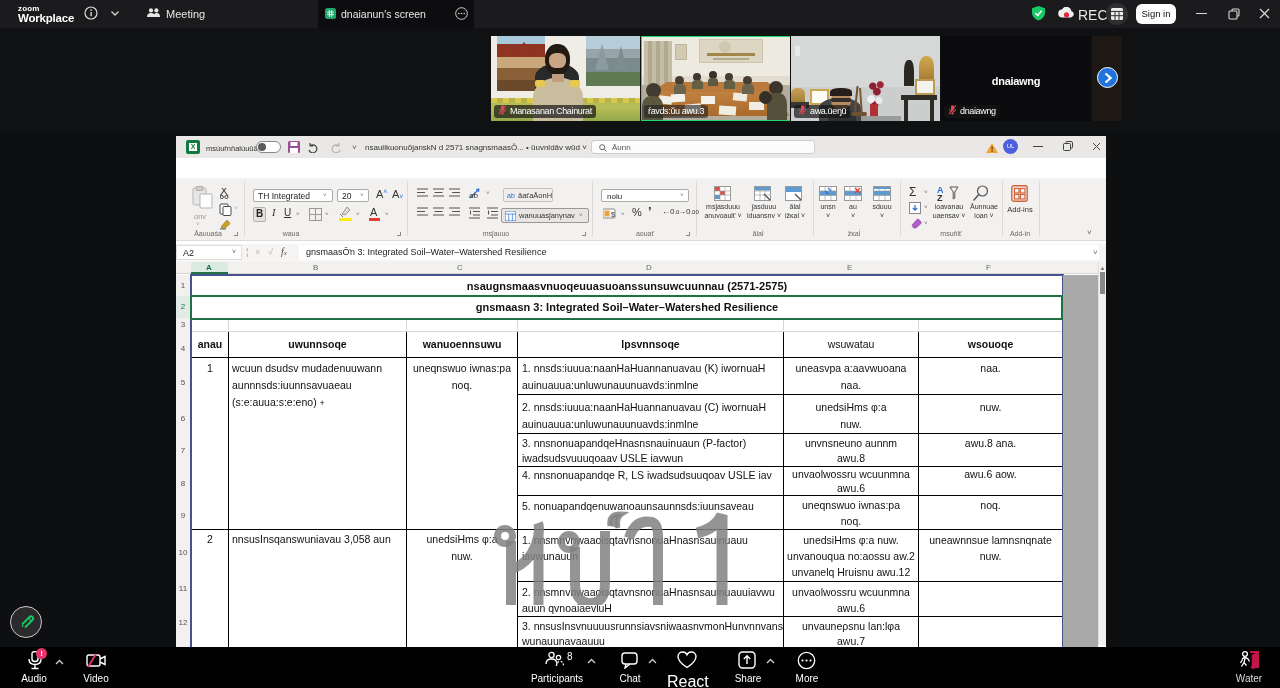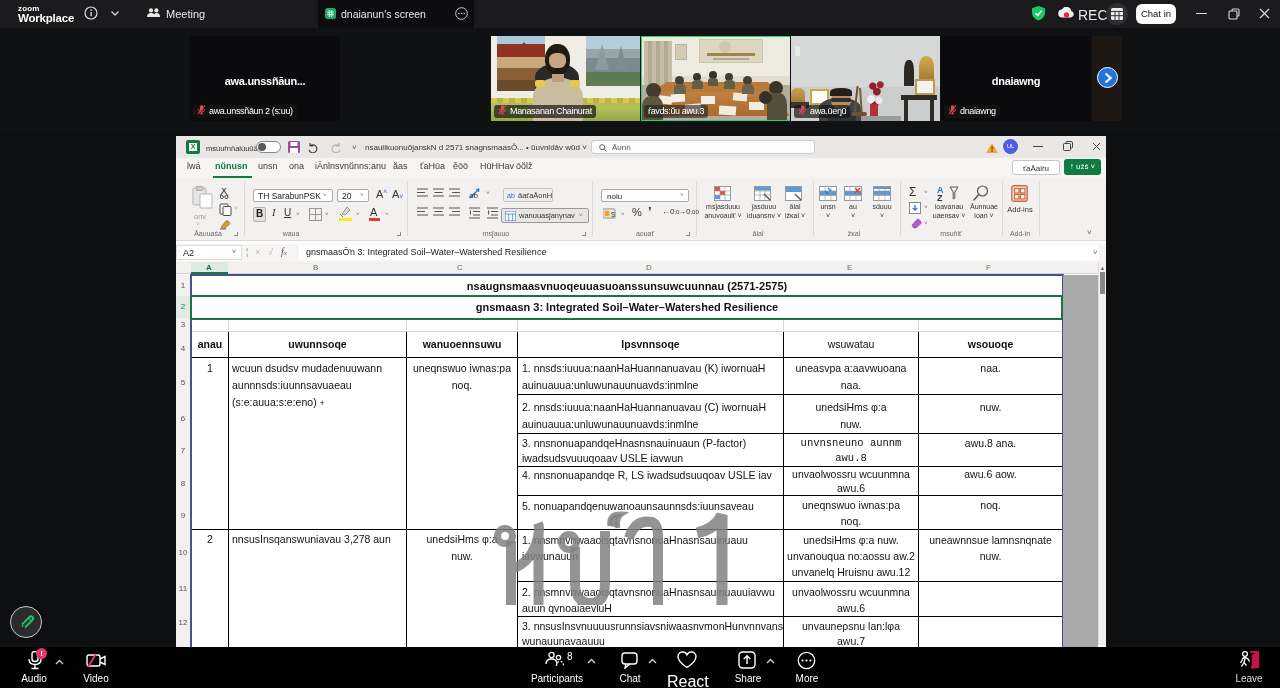--- a/index.html
+++ b/index.html
@@ -76,40 +76,32 @@
     <svg class="abs" style="left:1058px;top:7px;" width="17" height="13" viewBox="0 0 17 13">
         <path d="M4.5 10.5 a4 4 0 0 1 -.5-8 a5 5 0 0 1 9.4 1.4 a3.4 3.4 0 0 1 -.4 6.6 z" fill="#efefef"></path>
         <circle cx="8.5" cy="7.8" r="2.6" fill="#e8273f"></circle>
       </svg>
     <div class="abs" style="left:1078px;top:7px;color:#e8e8e8;font-size:14px;">REC</div>
     <div class="abs" style="left:1106px;top:3px;width:22px;height:22px;border-radius:50%;background:#2f2f31;"></div>
     <svg class="abs" style="left:1111px;top:8px;" width="12" height="12" viewBox="0 0 12 12">
         <rect x="0" y="0" width="12" height="12" rx="1.5" fill="#ececec"></rect>
         <path d="M0 3.4 H12 M4 3.4 V12 M8 3.4 V12 M0 7.7 H12" stroke="#2f2f31" stroke-width="1"></path>
       </svg>
-    <div class="abs" style="left:1136px;top:4px;width:40px;height:20px;background:#fff;border-radius:6px;color:#111;font-size:9.5px;text-align:center;line-height:20px;">Chat in</div>
+    <div class="abs" style="left:1136px;top:4px;width:40px;height:20px;background:#fff;border-radius:6px;color:#111;font-size:9.5px;text-align:center;line-height:20px;">Sign in</div>
     <div class="abs" style="left:1196px;top:13px;width:11px;height:1.4px;background:#d9d9d9;"></div>
     <svg class="abs" style="left:1228px;top:8px;" width="12" height="12" viewBox="0 0 12 12">
         <rect x="1" y="3" width="8" height="8" rx="1" fill="none" stroke="#d9d9d9" stroke-width="1.1"></rect>
         <path d="M4 3 V2 q0-1 1-1 h5 q1 0 1 1 v5 q0 1-1 1 h-1" fill="none" stroke="#d9d9d9" stroke-width="1.1"></path>
       </svg>
     <svg class="abs" style="left:1259px;top:8px;" width="11" height="11" viewBox="0 0 11 11">
         <path d="M1 1 L10 10 M10 1 L1 10" stroke="#d9d9d9" stroke-width="1.2"></path>
       </svg>
   </div>
   <div class="abs" id="strip">
 
-    <div class="tile" style="left:190px;width:150px;background:#0b0b0d;">
-      <div class="ctrname">awa.unssñāun...</div>
-      <div class="vlabel"><svg class="vmic" width="9" height="10" viewBox="0 0 9 10" style="margin-right:3px;vertical-align:-1px;">
-            <path d="M3 1.5 q0-1.2 1.5-1.2 q1.5 0 1.5 1.2 v2.8 q0 1.2-1.5 1.2 q-1.5 0-1.5-1.2 z" fill="#e04a5a"></path>
-            <path d="M1.5 4 q0 3 3 3 q3 0 3-3 M4.5 7 v1.6 M3 8.8 h3" stroke="#e04a5a" stroke-width="1" fill="none"></path>
-            <path d="M1 9 L8 .5" stroke="#e04a5a" stroke-width="1.1"></path>
-          </svg>awa.unssñāun 2 (s:uu)</div>
-    </div>
 
 
     <div class="tile" style="left:491px;background:#e9e5dc;">
       <div class="abs" style="left:0;top:0;width:150px;height:64px;background:#f0ede6;"></div>
       <div class="abs" style="left:6px;top:0;width:48px;height:55px;background:linear-gradient(180deg,#a8c8dc 0 14%,#8f3420 14% 38%,#caa87c 38% 58%,#8a6038 58% 80%,#6b4a2c 80%);"></div>
       <div class="abs" style="left:22px;top:6px;width:22px;height:14px;background:#8f3420;clip-path:polygon(0 100%,50% 0,100% 100%);"></div>
       <div class="abs" style="left:95px;top:0;width:55px;height:50px;background:linear-gradient(180deg,#b6ccd8 0 26%,#97a5ab 26% 45%,#7b8a8c 45% 72%,#5e7a52 72%);"></div>
       <div class="abs" style="left:104px;top:8px;width:14px;height:26px;background:#8b9a9e;clip-path:polygon(0 100%,50% 0,100% 100%);"></div>
       <div class="abs" style="left:124px;top:10px;width:12px;height:24px;background:#7e8d90;clip-path:polygon(0 100%,50% 0,100% 100%);"></div>
       <div class="abs" style="left:0px;top:64px;width:150px;height:21px;background:linear-gradient(180deg,#b5bd56 0 40%,#93a74b);"></div>
@@ -246,35 +238,20 @@
       <div class="abs" style="left:857px;top:10px;width:10px;height:1.2px;background:#444;"></div>
       <svg class="abs" style="left:887px;top:5px;" width="10" height="10" viewBox="0 0 10 10">
           <rect x="0.5" y="2.5" width="7" height="7" rx="1" fill="none" stroke="#444" stroke-width="1"></rect>
           <path d="M3 2.5 V1.5 q0-1 1-1 h4 q1.5 0 1.5 1.5 v4 q0 1-1 1 h-1" fill="none" stroke="#444" stroke-width="1"></path>
         </svg>
       <svg class="abs" style="left:916px;top:6px;" width="9" height="9" viewBox="0 0 9 9">
           <path d="M1 1 L8 8 M8 1 L1 8" stroke="#444" stroke-width="1"></path>
         </svg>
     </div>
 
-    <div class="abs" id="xmenu">
-      <div class="mtab" style="left:11px;">lwá</div>
-      <div class="mtab" style="left:39px;color:#0f7b41;font-weight:bold;">nŭnusn</div>
-      <div class="abs" style="left:37px;top:17.5px;width:39px;height:2.5px;background:#0f7b41;"></div>
-      <div class="mtab" style="left:82px;">unsn</div>
-      <div class="mtab" style="left:113px;">onа</div>
-      <div class="mtab" style="left:139px;">iĀnlnsvnŭnns:аnu</div>
-      <div class="mtab" style="left:217px;">ăаs</div>
-      <div class="mtab" style="left:244px;">ťaHūa</div>
-      <div class="mtab" style="left:277px;">ěōō</div>
-      <div class="mtab" style="left:304px;">HūHHav</div>
-      <div class="mtab" style="left:340px;">ōŏlž</div>
-      <div class="abs" style="left:836px;top:1.5px;width:48px;height:15px;background:#fff;border:1px solid #c8c6c4;border-radius:3px;font-size:8px;color:#333;text-align:center;line-height:15px;"> ťaĀаiŕu</div>
-      <div class="abs" style="left:888px;top:1px;width:37px;height:16px;background:#0f7b41;border-radius:3px;font-size:8px;color:#fff;text-align:center;line-height:16px;">↑ užś ˅</div>
-    </div>
 
     <div class="abs" id="xribbon">
       <div class="gdiv" style="left:68px;"></div>
         <div class="gdiv" style="left:231px;"></div>
         <div class="gdiv" style="left:416px;"></div>
         <div class="gdiv" style="left:520px;"></div>
         <div class="gdiv" style="left:637px;"></div>
         <div class="gdiv" style="left:724px;"></div>
         <div class="gdiv" style="left:826px;"></div>
         <div class="gdiv" style="left:863px;"></div>
@@ -306,21 +283,21 @@
       <svg class="abs" style="left:43px;top:25px;" width="13" height="13" viewBox="0 0 13 13">
           <rect x="1" y="1" width="8" height="10" rx="1" fill="#fff" stroke="#4a4a4a"></rect>
           <rect x="4" y="3.5" width="8" height="9" rx="1" fill="#fff" stroke="#4a4a4a"></rect>
         </svg>
       <div class="abs" style="left:58px;top:27px;color:#9a9896;font-size:6px;">˅</div>
       <svg class="abs" style="left:44px;top:41px;" width="13" height="11" viewBox="0 0 13 11">
           <path d="M1 8 L6 2 q1-1.2 2 0 l1.4 1.6 q1 1.2-.2 2 L4 10 Z" fill="#c9a227" stroke="#8a6d12" stroke-width=".6"></path>
           <rect x="0" y="9" width="6" height="1.6" fill="#888"></rect>
         </svg>
 
-      <div class="abs" style="left:77px;top:11px;width:80px;height:13px;background:#fff;border:1px solid #ababa9;border-radius:2px;font-size:8.5px;color:#222;padding:1px 0 0 4px;">TH SarabunPSK</div>
+      <div class="abs" style="left:77px;top:11px;width:80px;height:13px;background:#fff;border:1px solid #ababa9;border-radius:2px;font-size:8.5px;color:#222;padding:1px 0 0 4px;">TH Integrated</div>
       <div class="abs" style="left:147px;top:14px;color:#666;font-size:6px;">˅</div>
       <div class="abs" style="left:161px;top:11px;width:32px;height:13px;background:#fff;border:1px solid #ababa9;border-radius:2px;font-size:8.5px;color:#222;padding:1px 0 0 4px;">20</div>
       <div class="abs" style="left:184px;top:14px;color:#666;font-size:6px;">˅</div>
       <div class="abs" style="left:200px;top:10px;font-size:11px;color:#333;">A<span style="font-size:7px;vertical-align:4px;color:#2b6cd4;">˄</span></div>
       <div class="abs" style="left:216px;top:10px;font-size:11px;color:#333;">A<span style="font-size:7px;vertical-align:-1px;color:#2b6cd4;">˅</span></div>
       <div class="abs" style="left:77px;top:29px;width:13px;height:15px;border:1px solid #b5b3b1;border-radius:2px;background:#e4e2e0;font-size:10px;font-weight:bold;color:#222;text-align:center;">B</div>
       <div class="abs" style="left:96px;top:29px;font-size:10.5px;font-style:italic;font-family:'Liberation Serif',serif;color:#333;">I</div>
       <div class="abs" style="left:108px;top:29px;font-size:10px;text-decoration:underline;color:#333;">U</div>
       <div class="abs" style="left:120px;top:33px;color:#666;font-size:6px;">˅</div>
       <svg class="abs" style="left:133px;top:30px;" width="13" height="13" viewBox="0 0 13 13">
@@ -548,36 +525,36 @@
           <td class="c cell lh17" style="padding-top:2px;">uneasvpa a:aavwuoana<br>naa.</td>
           <td class="c cell lh17" style="padding-top:2px;">naa.</td>
         </tr>
         <tr style="height:38px;">
           <td class="cell lh17" style="padding:4px 2px 0 4px;">2. nnsds:iuuua:naanHaHuannanuavau (C) iwornuaH<br>auinuauua:unluwunauunuavds:inmlne</td>
           <td class="c cell lh17" style="padding-top:4px;">unedsiHms φ:a<br>nuw.</td>
           <td class="c cell lh17" style="padding-top:4px;">nuw.</td>
         </tr>
         <tr style="height:33px;">
           <td class="cell lh15" style="padding:2px 2px 0 4px;">3. nnsnonuapandqeHnasnsnauinuaun (P-factor)<br>iwadsudsvuuuqoaav USLE iavwun</td>
-          <td class="c cell lh15" style="padding-top:2px;font-family:Liberation Mono, monospace;">unvnsneuno aunnm<br>awu.8</td>
+          <td class="c cell lh15" style="padding-top:2px;">unvnsneuno aunnm<br>awu.8</td>
           <td class="c cell lh15" style="padding-top:2px;">awu.8 ana.</td>
         </tr>
         <tr style="height:29px;">
           <td class="cell lh14" style="padding:1px 2px 0 4px;">4. nnsnonuapandqe R, LS iwadsudsuuqoav USLE iav</td>
           <td class="c cell lh14" style="padding-top:0;">unvaolwossru wcuunmna<br>awu.6</td>
           <td class="c cell lh14" style="padding-top:0;">awu.6 aow.</td>
         </tr>
         <tr style="height:34px;">
           <td class="cell lh16" style="padding:2px 2px 0 4px;">5.  nonuapandqenuwanoaunsaunnsds:iuunsaveau</td>
           <td class="c cell lh16" style="padding-top:1px;">uneqnswuo iwnas:pa<br>noq.</td>
           <td class="c cell lh16" style="padding-top:1px;">noq.</td>
         </tr>
         <tr style="height:52px;">
           <td rowspan="3" class="c cell" style="padding-top:2px;">2</td>
-          <td rowspan="3" class="cell lh17" style="padding:1px 2px 0 3px;">nnsusInsqanswuniavau 3,278 aun</td>
+          <td rowspan="3" class="cell lh17" style="padding:1px 2px 0 3px;">nnsusInsqanswuniavau 3,058 aun</td>
           <td rowspan="3" class="c cell lh17" style="padding-top:1px;">unedsiHms φ:a<br>nuw.</td>
           <td class="cell lh16" style="padding:2px 2px 0 4px;">1. nnsmnvnwaaoisqtavnsnonuaHnasnsauinuauu<br>iavwunauun</td>
           <td class="c cell lh16" style="padding-top:2px;">unedsiHms φ:a nuw.<br>unvanouqua no:aossu aw.2<br>unvanelq Hruisnu awu.12</td>
           <td class="c cell lh16" style="padding-top:2px;">uneawnnsue lamnsnqnate<br>nuw.</td>
         </tr>
         <tr style="height:35px;">
           <td class="cell lh16" style="padding:2px 2px 0 4px;">2. nnsmnvnwaaoisqtavnsnonuaHnasnsauinuauuiavwu<br>auun qvnoaiaevluH</td>
           <td class="c cell lh16" style="padding-top:2px;">unvaolwossru wcuunmna<br>awu.6</td>
           <td class="c cell lh16"></td>
         </tr>
@@ -665,21 +642,21 @@
         <circle cx="9.5" cy="9.5" r="1.1" fill="#fff"></circle>
         <circle cx="13.5" cy="9.5" r="1.1" fill="#fff"></circle>
       </svg>
     <div class="abs" style="left:787px;top:26px;width:40px;text-align:center;font-size:10px;">More</div>
     <svg class="abs" style="left:1238px;top:3px;" width="22" height="20" viewBox="0 0 22 20">
         <path d="M12 2 H20 V17 H13" fill="none" stroke="#c4154a" stroke-width="2.2"></path>
         <path d="M20 2 L14 5 V19 L20 17" fill="#c4154a" stroke="#c4154a" stroke-width=".5"></path>
         <circle cx="7" cy="4" r="2.4" fill="none" stroke="#fff" stroke-width="1.3"></circle>
         <path d="M4 9 q3-2.5 6 0 l1.5 2.5 M7 8.5 l-1 4 2.5 3 M6 12.5 l-2.5 4 M4.5 9.5 L2.5 13" fill="none" stroke="#fff" stroke-width="1.3"></path>
       </svg>
-    <div class="abs" style="left:1228px;top:26px;width:42px;text-align:center;font-size:10px;color:#ddd;">Leave</div>
+    <div class="abs" style="left:1228px;top:26px;width:42px;text-align:center;font-size:10px;color:#ddd;">Water</div>
   </div>
 
   <div class="abs" style="left:10px;top:606px;width:32px;height:32px;border-radius:50%;background:#2b2b2d;border:1.5px solid #c9c9c9;"></div>
   <svg class="abs" style="left:19px;top:614px;" width="16" height="16" viewBox="0 0 16 16">
       <path d="M3 13 L10.5 5.5 q1.5-1.5 3 0 q1.5 1.5 0 3 L6 16" fill="none" stroke="#17c964" stroke-width="1.8" transform="translate(0,-2.5)"></path>
       <path d="M3 13 L2.6 15.4 L5 15" fill="#17c964" transform="translate(0,-2.5)"></path>
       <path d="M9 4.6 l3 3" stroke="#17c964" stroke-width="1.2" transform="translate(0,-1)"></path>
     </svg>
 
 </div>

